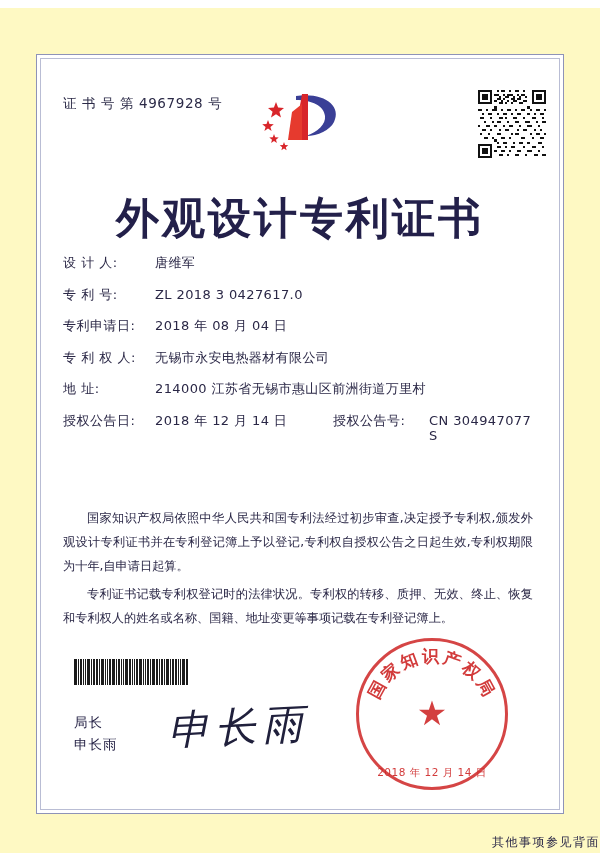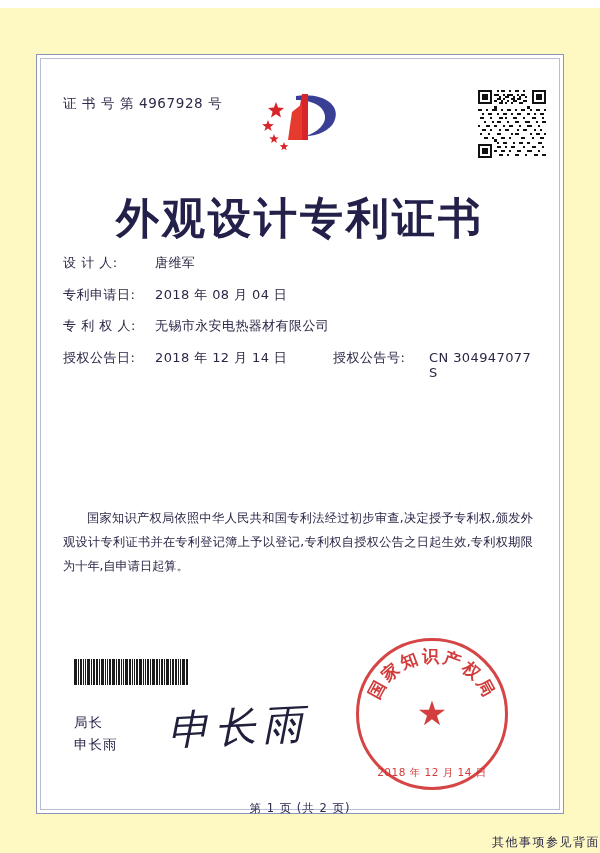--- a/index.html
+++ b/index.html
@@ -420,37 +420,46 @@
   </div>
 
   <div class="cert-title">外观设计专利证书</div>
 
   <div class="fields">
     <div class="field-row">
       <span class="field-label">设 计 人:</span>
       <span class="field-value">唐维军</span>
     </div>
     <div class="field-row">
+      <span class="field-label">专 利 号:</span>
+      <span class="field-value">ZL 2018 3 0427617.0</span>
+    </div>
+    <div class="field-row">
       <span class="field-label">专利申请日:</span>
       <span class="field-value">2018 年 08 月 04 日</span>
     </div>
     <div class="field-row">
       <span class="field-label">专 利 权 人:</span>
       <span class="field-value">无锡市永安电热器材有限公司</span>
+    </div>
+    <div class="field-row">
+      <span class="field-label">地        址:</span>
+      <span class="field-value">214000 江苏省无锡市惠山区前洲街道万里村</span>
     </div>
     <div class="field-row two-col">
       <span class="field-label">授权公告日:</span>
       <span class="field-value">2018 年 12 月 14 日</span>
       <span class="field-label2">授权公告号:</span>
       <span class="field-value2">CN 304947077 S</span>
     </div>
   </div>
 
   <div class="paragraphs">
     <p>国家知识产权局依照中华人民共和国专利法经过初步审查,决定授予专利权,颁发外观设计专利证书并在专利登记簿上予以登记,专利权自授权公告之日起生效,专利权期限为十年,自申请日起算。</p>
+    <p>专利证书记载专利权登记时的法律状况。专利权的转移、质押、无效、终止、恢复和专利权人的姓名或名称、国籍、地址变更等事项记载在专利登记簿上。</p>
   </div>
 
   <div class="barcode">
     <i style="width:3px"></i><i style="width:1px"></i><i style="width:2px"></i><i style="width:1px"></i><i style="width:1px"></i><i style="width:3px"></i><i style="width:1px"></i><i style="width:2px"></i><i style="width:2px"></i><i style="width:1px"></i><i style="width:3px"></i><i style="width:1px"></i><i style="width:1px"></i><i style="width:2px"></i><i style="width:3px"></i><i style="width:1px"></i><i style="width:2px"></i><i style="width:1px"></i><i style="width:1px"></i><i style="width:3px"></i><i style="width:2px"></i><i style="width:1px"></i><i style="width:1px"></i><i style="width:2px"></i><i style="width:3px"></i><i style="width:1px"></i><i style="width:1px"></i><i style="width:2px"></i><i style="width:1px"></i><i style="width:3px"></i><i style="width:2px"></i><i style="width:1px"></i><i style="width:2px"></i><i style="width:1px"></i><i style="width:3px"></i><i style="width:1px"></i><i style="width:2px"></i><i style="width:2px"></i><i style="width:1px"></i><i style="width:1px"></i><i style="width:3px"></i><i style="width:2px"></i>
   </div>
 
   <div class="sig-block">
     <div>局长</div>
     <div>申长雨</div>
   </div>
@@ -463,16 +472,15 @@
         <path id="arcpath" d="M 20 80 A 56 56 0 1 1 132 80"></path>
       </defs>
       <text>
         <textPath href="#arcpath" startOffset="50%" text-anchor="middle">国家知识产权局</textPath>
       </text>
     </svg>
     <div class="seal-star">★</div>
     <div class="seal-bottom">2018 年 12 月 14 日</div>
   </div>
 
-  <div class="page-num">第 1 页 (共 2 页)</div>
   <div class="footnote">其他事项参见背面</div>
 
 </div>
 
 </body></html>

